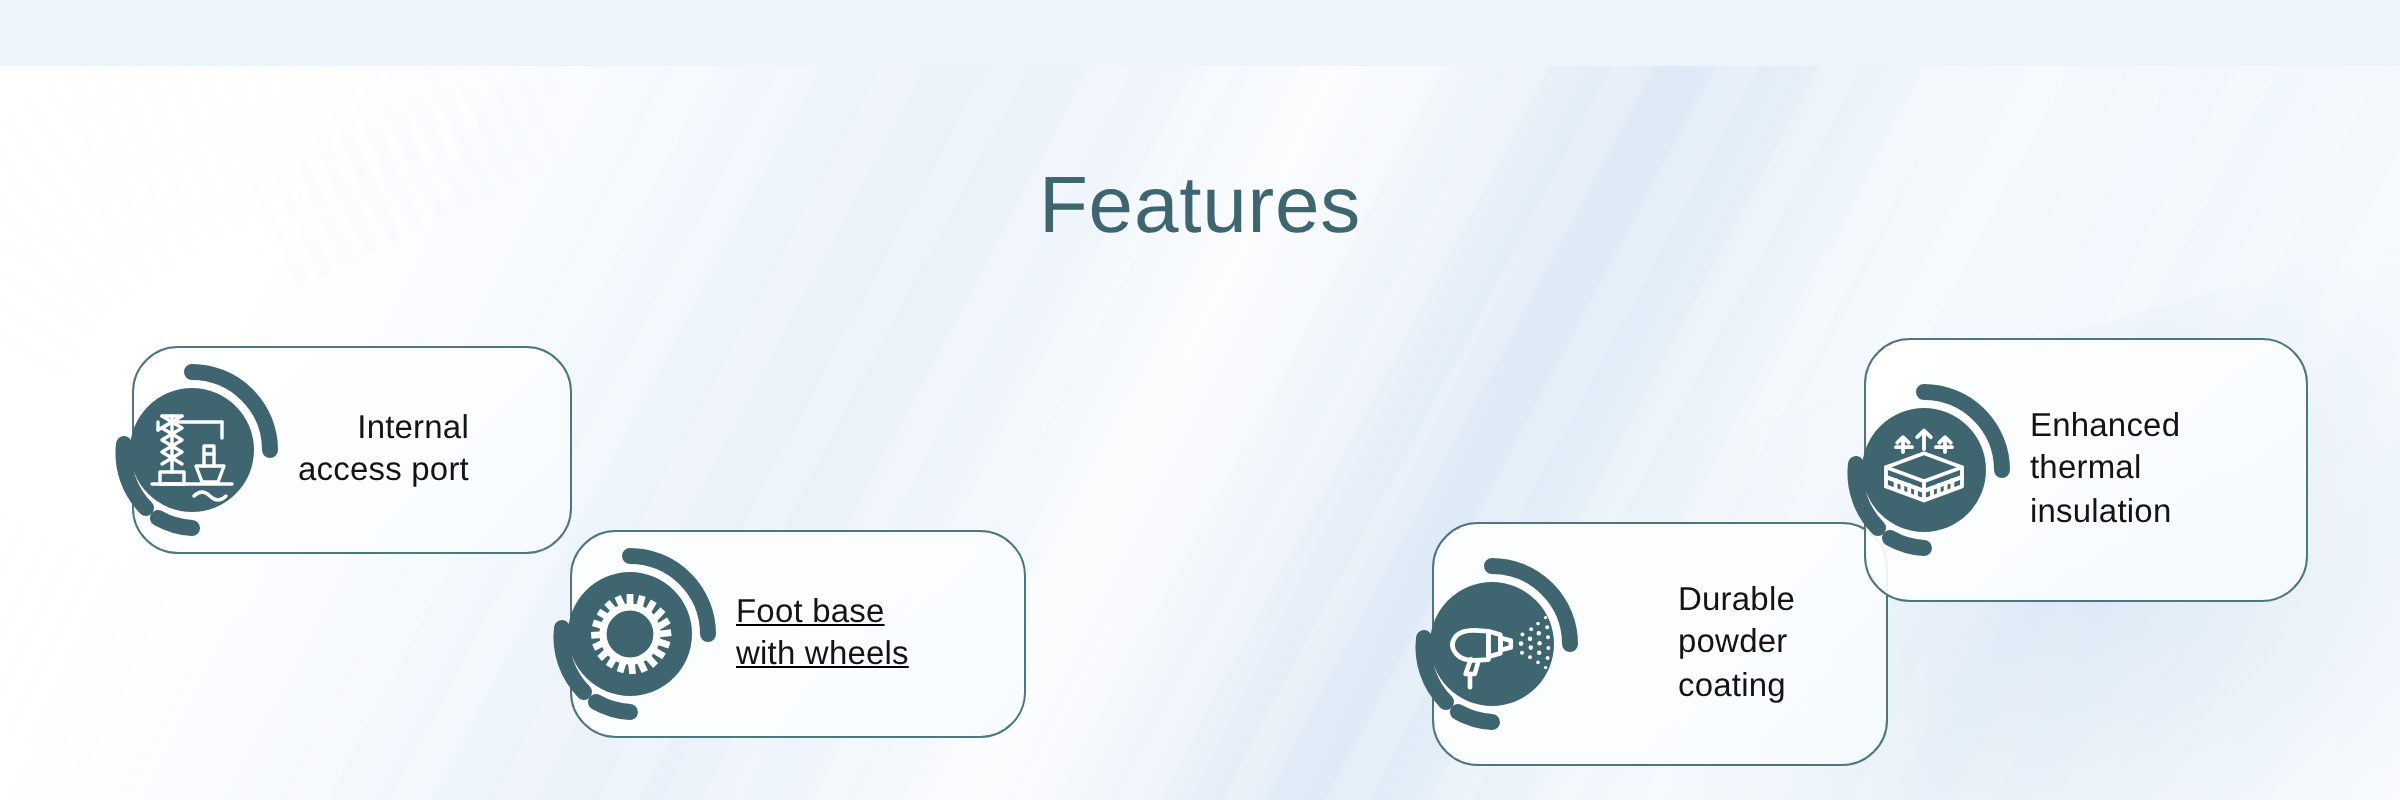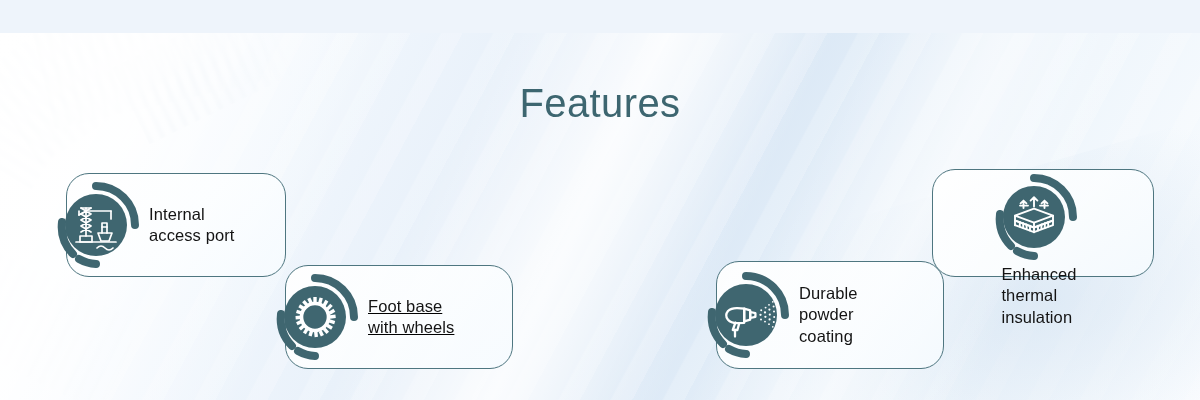--- a/index.html
+++ b/index.html
@@ -79,25 +79,25 @@
     width:94px;height:94px;margin-left:-18px;
   }
   .badge svg{position:absolute;left:0;top:0;display:block;}
   .label{
     font-size:16.5px;line-height:1.30;color:#141414;
     letter-spacing:.1px;white-space:pre-line;
     margin-left:6px;padding-right:14px;
   }
 
   
-  .c0{left:66px; top:140px; width:220px; height:104px;}
+  .c0{left:66px; top:140px; width:220px; height:104px;text-align:right;}
   .c1{left:285px;top:232px; width:228px; height:104px;text-decoration:underline;}
   .c2{left:502px;top:138px; width:226px; height:108px;}
-  .c3{left:716px;top:228px; width:228px; height:108px;}
-  .c4{left:932px;top:136px; width:222px; height:108px;flex-direction:column;}
+  .c3{left:716px;top:228px; width:228px; height:122px;gap:40px;}
+  .c4{left:932px;top:136px; width:222px; height:132px;}
 </style>
 </head>
 <body>
 
 <div id="stage">
 
   <div class="bg-base"></div>
   <div class="bg-diag"></div>
   <div class="bg-blush"></div>
   <div class="frond f1"></div>

